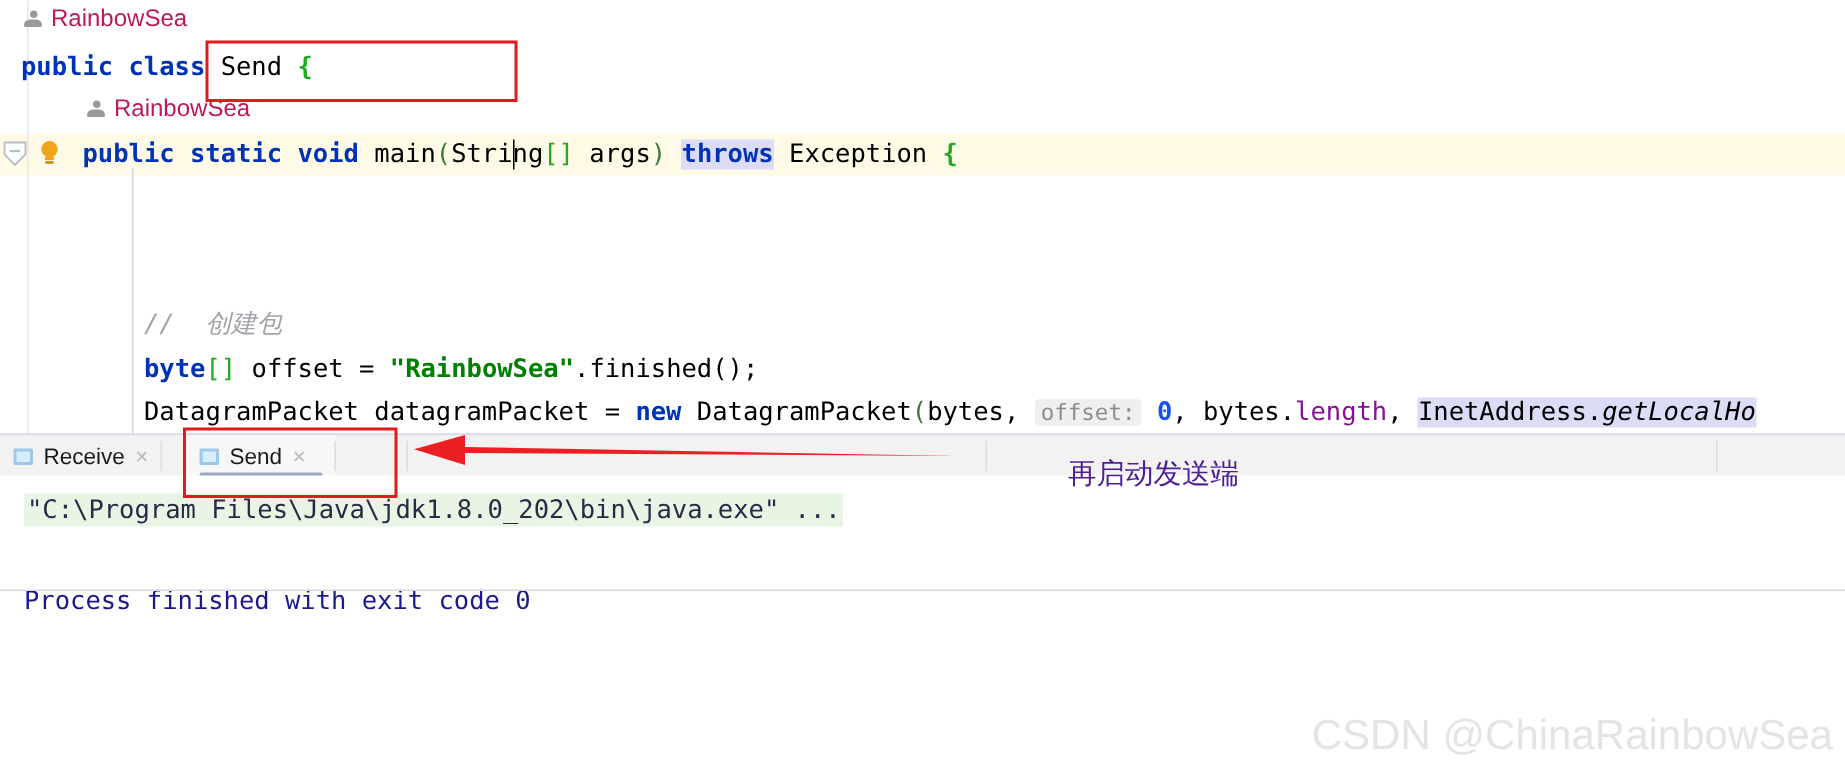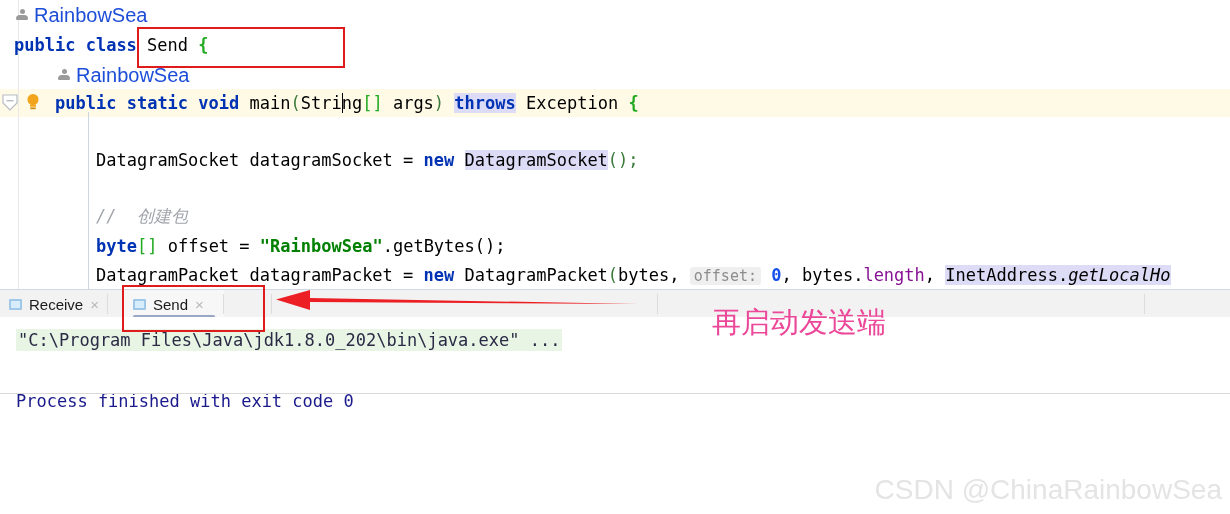--- a/index.html
+++ b/index.html
@@ -35,22 +35,22 @@
 
   
   .line-highlight{
     position:absolute;left:0;width:1230px;height:28px;background:#fffae6;
   }
 
   
   .hint{
     position:absolute;
     font-family:"Liberation Sans", sans-serif;
-    font-size:20px;
-    color:#1d4ed8;
+    font-size:16px;
+    color:#be185d;
     white-space:nowrap;
     display:flex;align-items:center;gap:6px;
   }
   .person-icon{display:inline-block;width:12px;height:13px;position:relative;}
   .person-icon::before{content:"";position:absolute;left:3.5px;top:0;width:5px;height:5px;border-radius:50%;background:#9a9a9a;}
   .person-icon::after{content:"";position:absolute;left:0;top:6px;width:12px;height:5px;border-radius:6px 6px 2px 2px;background:#9a9a9a;}
 
   
   .kw{color:#0033b3;font-weight:bold;}
   .cls{color:#000000;}
@@ -110,21 +110,21 @@
   }
   .cmdline{background:#e8f5e4;padding:1px 2px;color:#2a2a45;}
 
   .console-bottom-edge{
     position:absolute;left:0;top:104px;width:1230px;height:1px;background:#d9d9d9;
   }
 
   
   .redbox{position:absolute;border:2px solid #e01b1b;box-sizing:border-box;}
   .redtext{
-    position:absolute;color:#ec4899;font-size:29px;
+    position:absolute;color:#4c1d95;font-size:19px;
     font-family:"DejaVu Sans","Liberation Sans",sans-serif;white-space:nowrap;
   }
   .arrow-svg{position:absolute;}
 
   .watermark{
     position:absolute;right:8px;bottom:8px;
     color:#e4e4e4;font-size:28px;
     font-family:"Liberation Sans",sans-serif;white-space:nowrap;
   }
 </style>
@@ -159,25 +159,24 @@
 
     <svg class="bulb-icon" viewBox="0 0 14 18">
       <circle cx="7" cy="6.5" r="5.5" fill="#f2a51c"></circle>
       <rect x="4" y="11.5" width="6" height="2.2" fill="#f2a51c"></rect>
       <rect x="4.3" y="14.4" width="5.4" height="1.8" fill="#d08c10"></rect>
     </svg>
 
     <div class="code-line" style="left:55px;top:89px;"><span class="kw">public</span> <span class="kw">static</span> <span class="kw">void</span> <span class="cls">main</span><span class="paren">(</span><span class="cls">String</span><span class="brk">[]</span> <span class="cls">args</span><span class="paren">)</span> <span class="hl-lav"><span class="kw">throws</span></span><span class="caret" style="position:absolute;left:287px;top:4px;height:20px;"></span> <span class="cls">Exception</span> <span class="brace-g">{</span></div>
 
 
-    <div class="code-line" style="left:96px;top:146px;"><span class="cls">DatagramSocket</span> <span class="cls">datagramSocket</span> <span>=</span> <span class="kw">new</span> <span class="hl-lav">DatagramSocket</span><span class="paren">();</span></div>
 
     <div class="code-line cmt" style="left:96px;top:202px;">//  创建包</div>
 
-    <div class="code-line" style="left:96px;top:232px;"><span class="kw">byte</span><span class="brk">[]</span> <span class="cls">offset</span> <span>=</span> <span class="str">"RainbowSea"</span><span>.getBytes();</span></div>
+    <div class="code-line" style="left:96px;top:232px;"><span class="kw">byte</span><span class="brk">[]</span> <span class="cls">offset</span> <span>=</span> <span class="str">"RainbowSea"</span><span>.finished();</span></div>
 
     <div class="code-line" style="left:96px;top:261px;"><span class="cls">DatagramPacket</span> <span class="cls">datagramPacket</span> <span>=</span> <span class="kw">new</span> <span class="cls">DatagramPacket</span><span class="paren">(</span><span>bytes,</span> <span class="inlay">offset:</span> <span class="num">0</span><span>, bytes.</span><span class="fld">length</span><span>, </span><span class="hl-lav"><span class="cls">InetAddress</span><span>.</span><span class="ital">getLocalHo</span></span></div>
   </div>
 
   <div class="run-panel">
 
     <div class="tabbar">
 
       <div class="tab" style="left:0;width:108px;">
         <span class="run-icon"></span>

